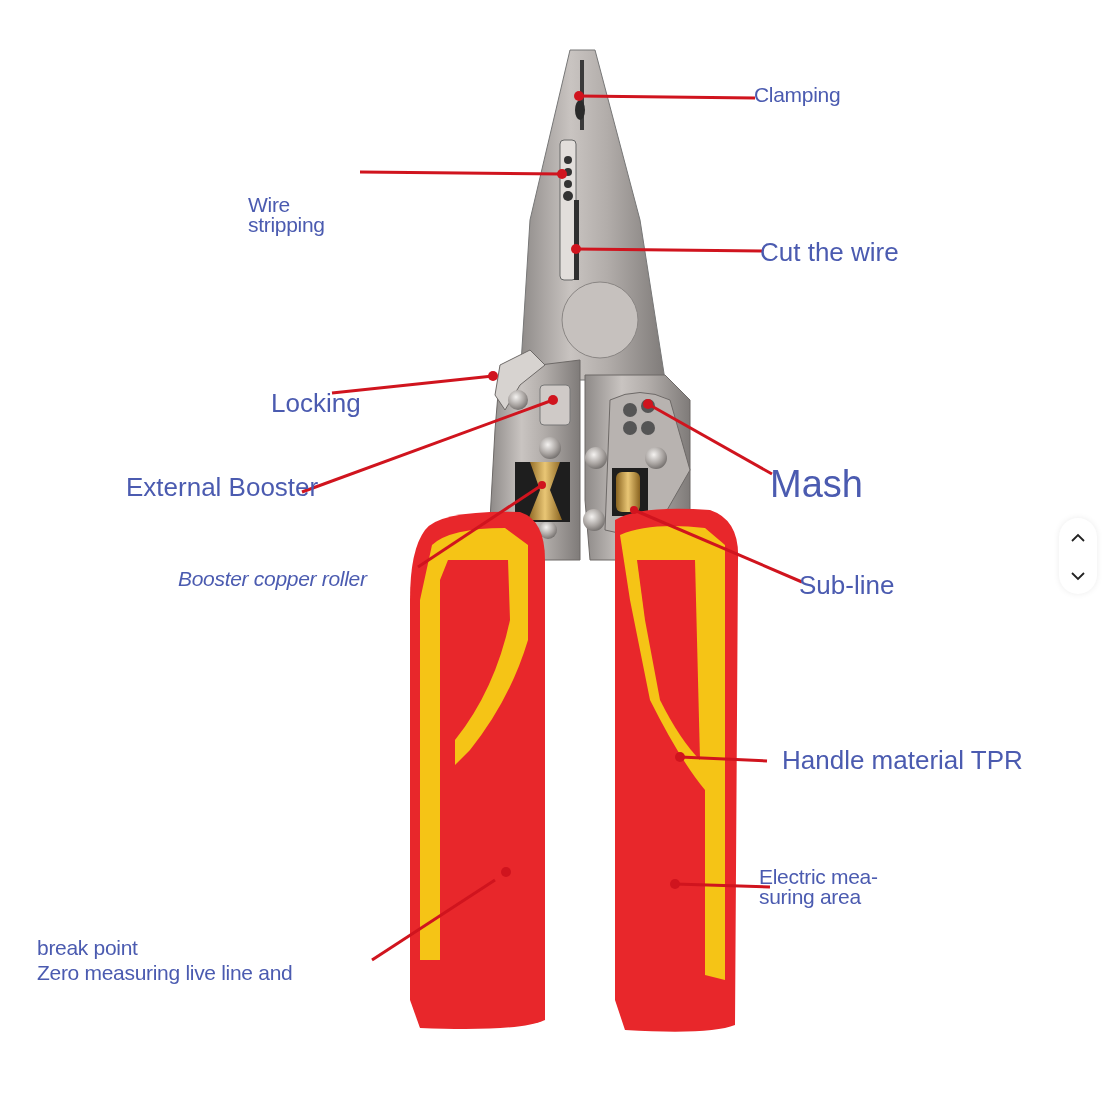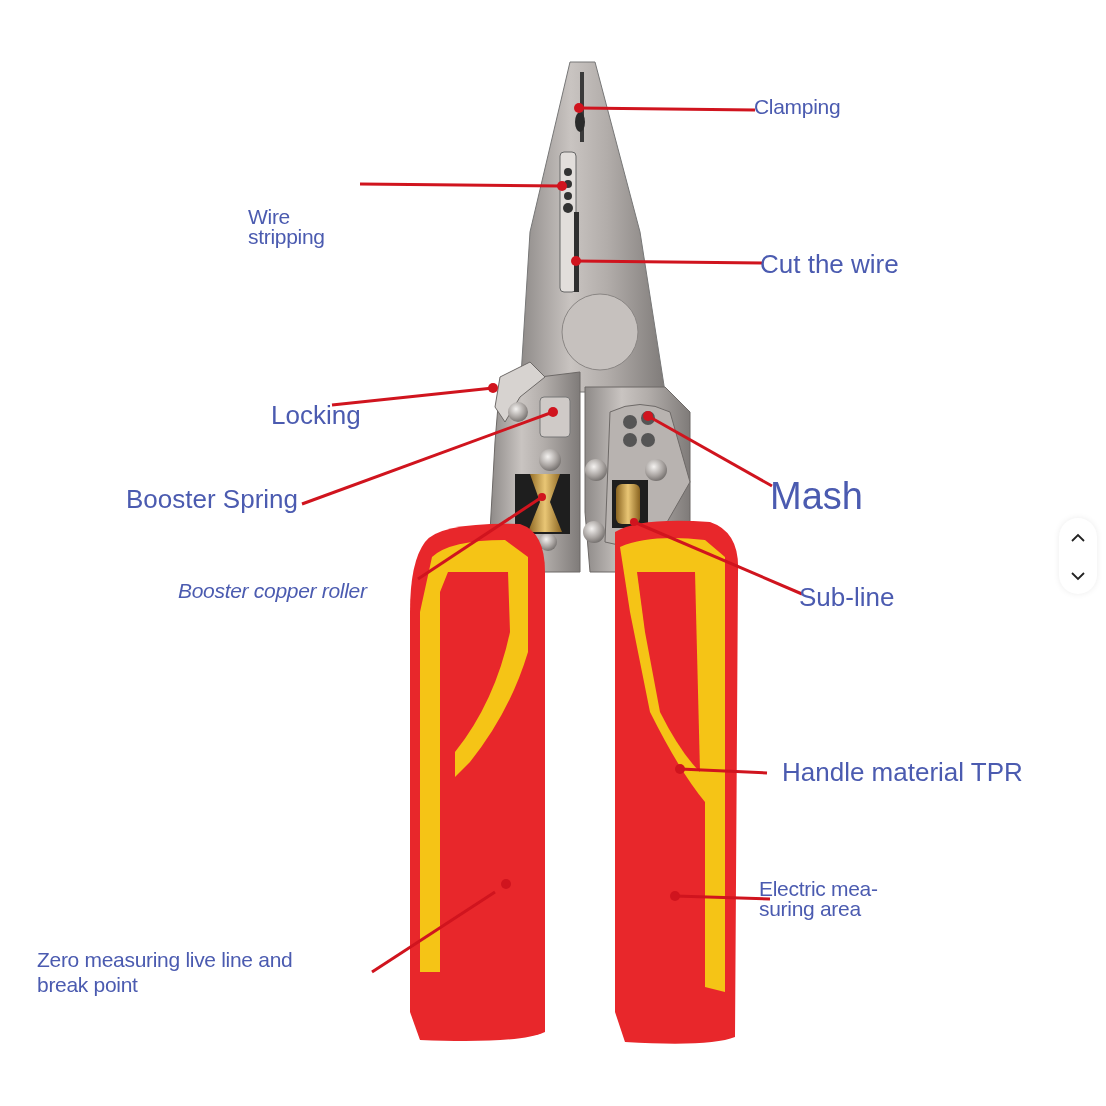--- a/index.html
+++ b/index.html
@@ -1,17 +1,17 @@
 <!DOCTYPE html>
 <html><head>
 <meta charset="utf-8">
 <style>
   html, body { margin:0; padding:0; background:#ffffff; }
   body { width:1106px; height:1106px; position:relative; overflow:hidden; font-family:"Liberation Sans", sans-serif; }
-  #stage { position:absolute; left:0; top:12px; width:1106px; height:1038px; }
+  #stage { position:absolute; left:0; top:0; width:1106px; height:1038px; }
   .label { position:absolute; color:#4b5bb0; line-height:1.0; white-space:nowrap; font-family:"Liberation Sans", sans-serif; }
   .label.small { font-size:21px; letter-spacing:-0.3px; }
   .label.med { font-size:26px; }
   .label.big { font-size:38px; }
   .label.two { line-height:0.95; }
   .scroll-widget { position:absolute; left:1059px; top:518px; width:38px; height:76px; background:#fff; border-radius:19px; box-shadow:0 0 6px rgba(0,0,0,0.08); }
   .scroll-btn { position:absolute; left:0; width:38px; height:36px; display:flex; align-items:center; justify-content:center; cursor:pointer; }
   .scroll-btn.up { top:2px; }
   .scroll-btn.down { top:40px; }
 </style>
@@ -122,38 +122,38 @@
 
   <div class="label small two" style="left:248px; top:147px;margin-top:48px;">
     <div>Wire</div>
     <div>stripping</div>
   </div>
 
   <div class="label med" style="left:760px; top:239px;">Cut the wire</div>
 
   <div class="label med" style="left:223px; top:390px;margin-left:48px;">Locking</div>
 
-  <div class="label med" style="left:126px; top:474px;">Booster Spring</div>
+  <div class="label med" style="left:126px; top:474px;">External Booster</div>
 
   <div class="label big" style="left:770px; top:465px;">Mash</div>
 
   <div class="label small" style="left:178px; top:568px;font-style:italic;">Booster copper roller</div>
 
   <div class="label med" style="left:799px; top:572px;">Sub-line</div>
 
   <div class="label med" style="left:782px; top:747px;">Handle material TPR</div>
 
   <div class="label small two" style="left:759px; top:867px;">
     <div>Electric mea-</div>
     <div>suring area</div>
   </div>
 
   <div class="label small" style="left:37px; top:935px; line-height:1.2;">
+    <div>break point</div>
     <div>Zero measuring live line and</div>
-    <div>break point</div>
   </div>
 </div>
 
 <div class="scroll-widget">
   <div class="scroll-btn up">
     <svg width="16" height="10" viewBox="0 0 16 10">
       <polyline points="2,8 8,2 14,8" fill="none" stroke="#222" stroke-width="1.8"></polyline>
     </svg>
   </div>
   <div class="scroll-btn down">

